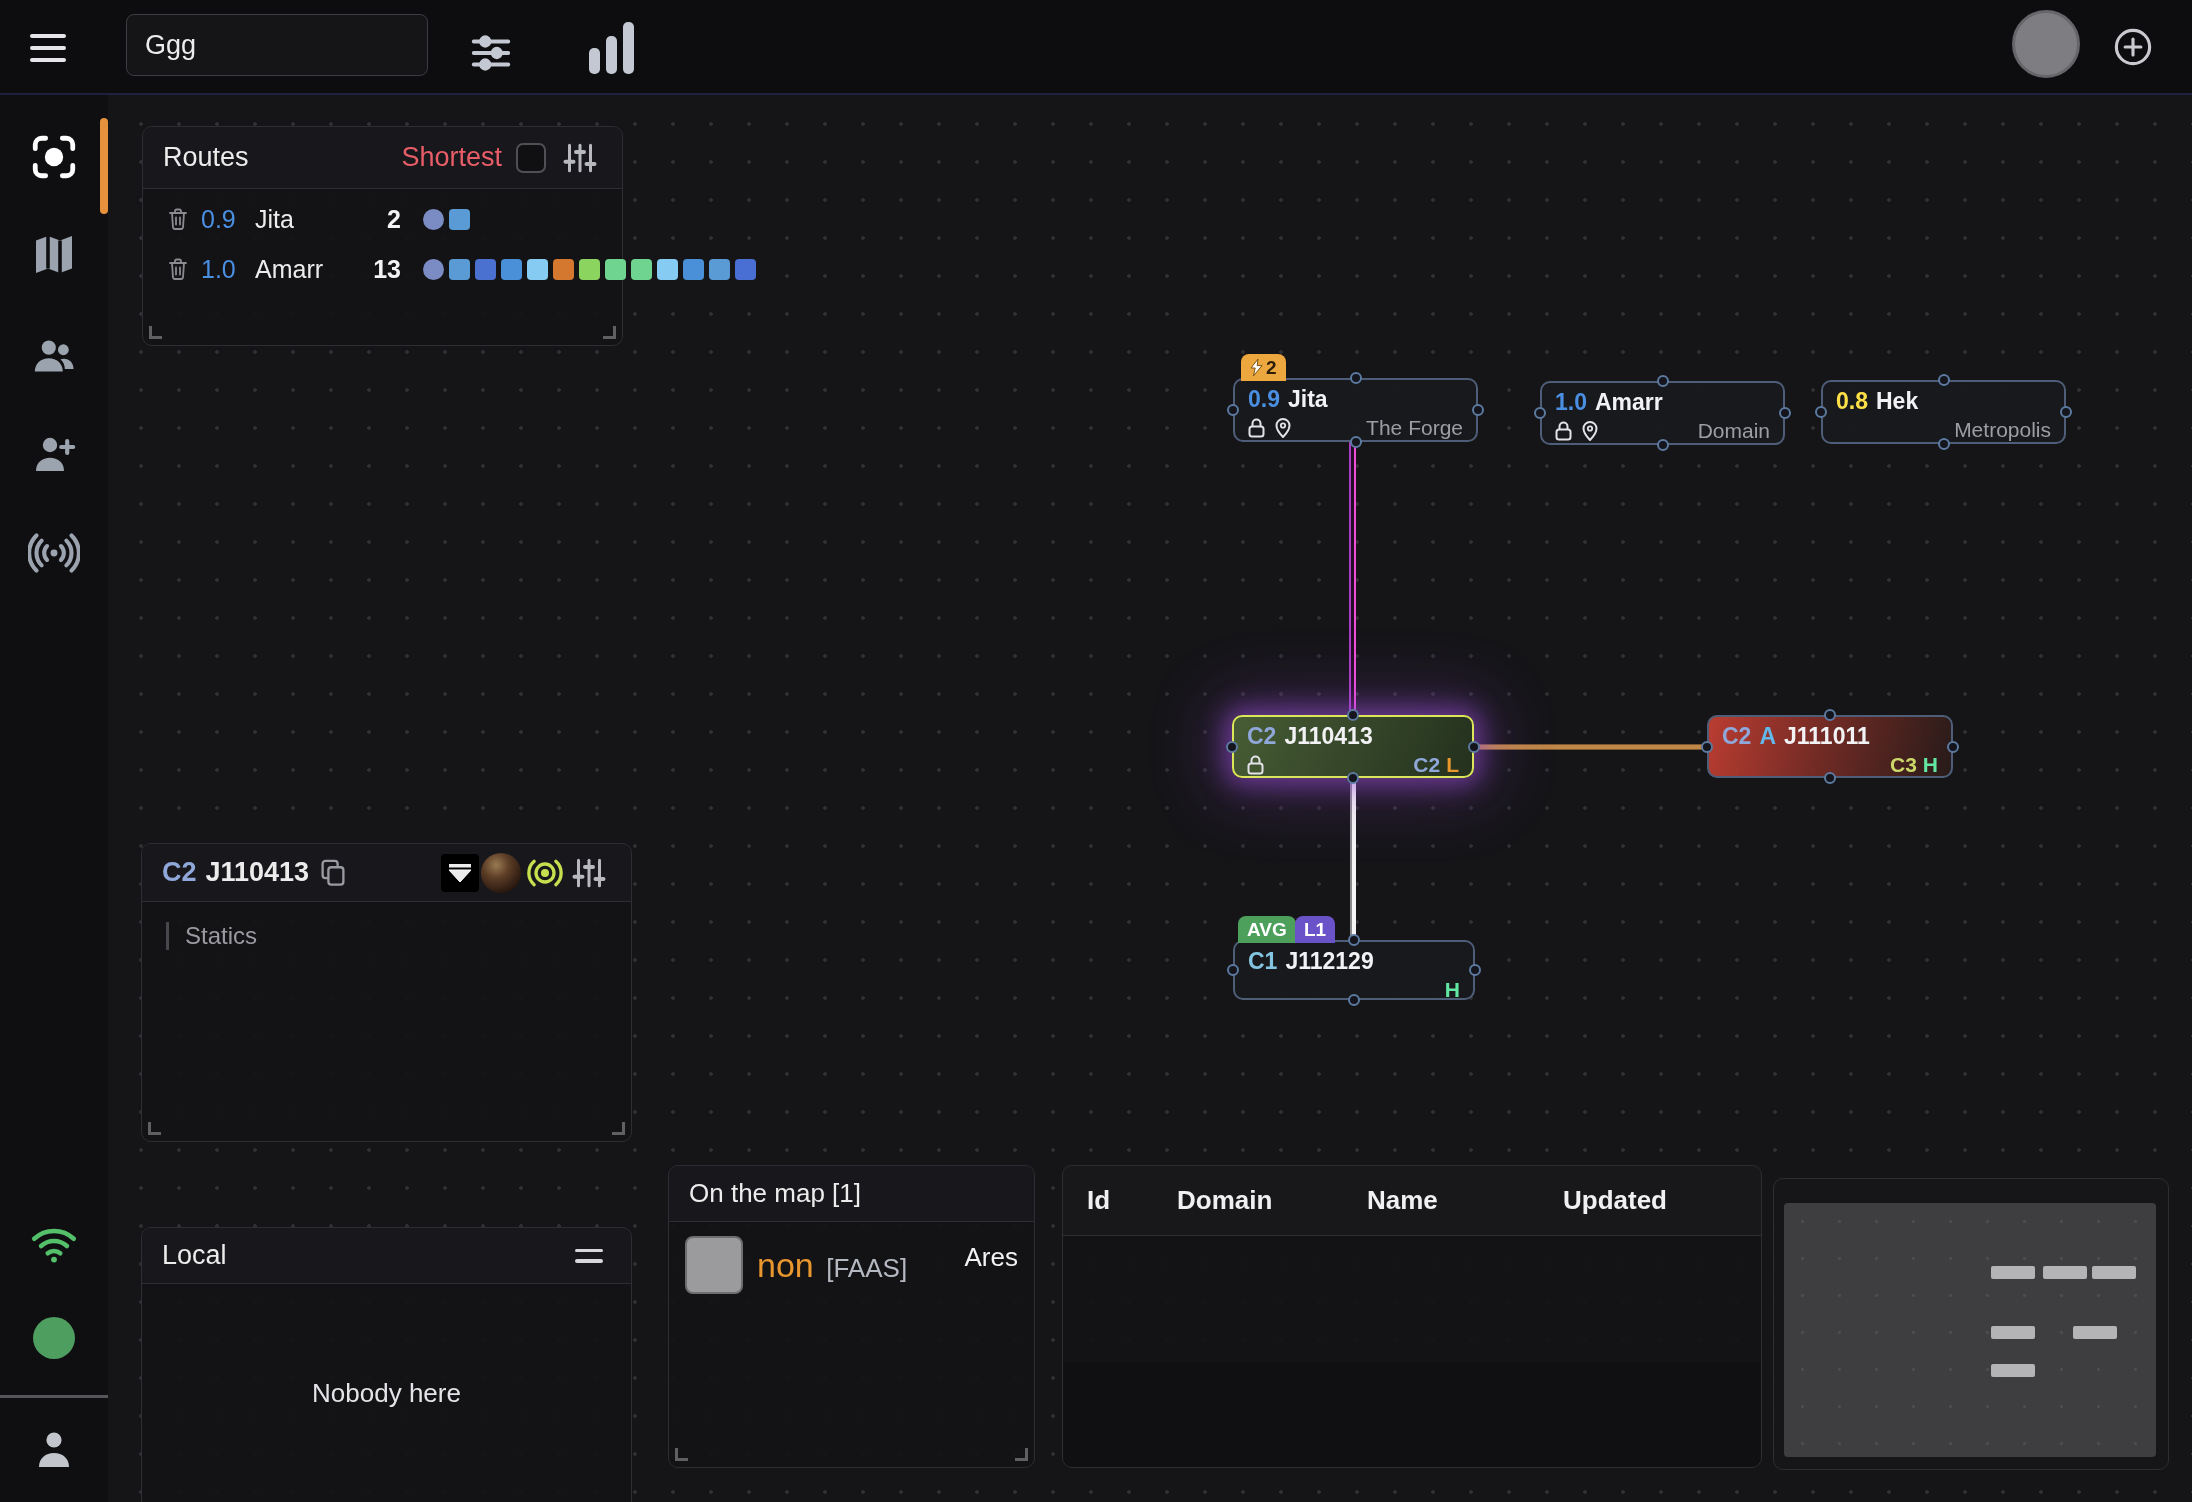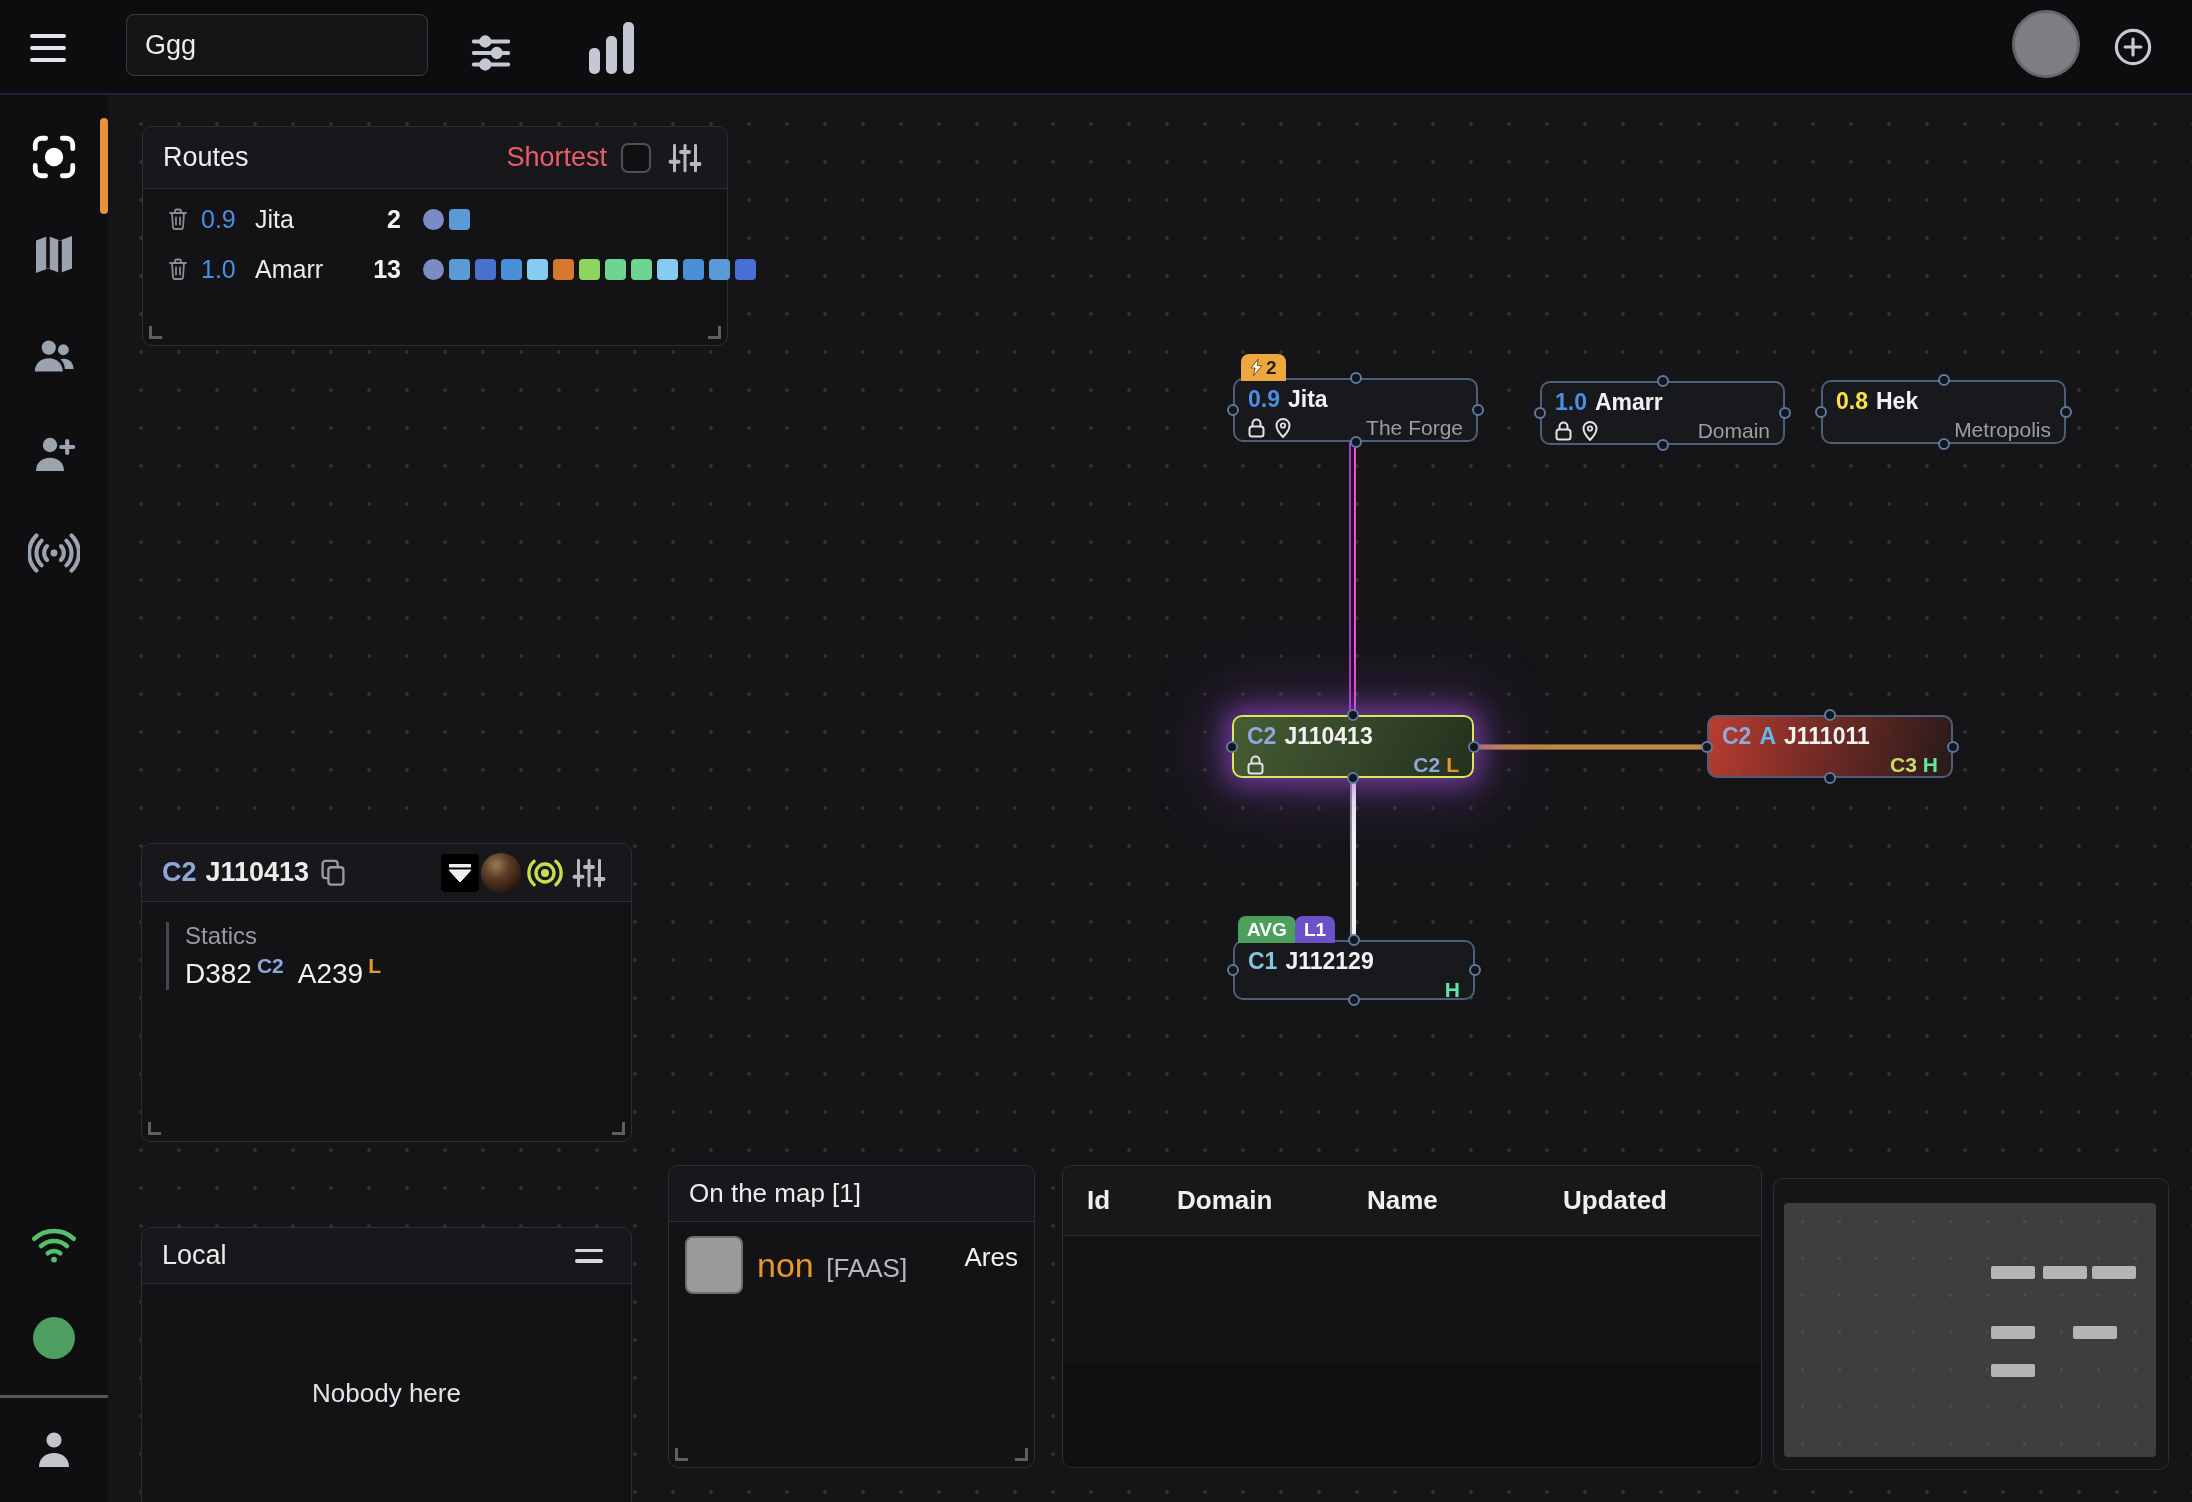--- a/index.html
+++ b/index.html
@@ -91,21 +91,21 @@
     border-radius:10px 10px 0 0;font-size:27px;}
   .panel-title{flex:0 0 auto;}
   .spacer{flex:1;}
   .icon-btn{display:flex;align-items:center;justify-content:center;width:44px;height:44px;
     color:#b8b8bf;cursor:pointer;}
   .rz{position:absolute;width:13px;height:13px;opacity:.55;}
   .rz-l{left:6px;bottom:6px;border-left:3px solid #a0a0a0;border-bottom:3px solid #a0a0a0;}
   .rz-r{right:6px;bottom:6px;border-right:3px solid #a0a0a0;border-bottom:3px solid #a0a0a0;}
 
   
-  .routes-panel{left:142px;top:126px;width:586px;height:220px;}
+  .routes-panel{left:142px;top:126px;width:481px;height:220px;}
   .routes-panel .panel-header{height:62px;}
   .shortest-label{color:var(--alert-red);font-size:27px;margin-right:14px;}
   .checkbox{width:30px;height:30px;border:2px solid #4f4f56;border-radius:7px;background:#101013;
     margin-right:12px;cursor:pointer;}
   .route-row{display:grid;grid-template-columns:26px 44px 96px 40px 1fr;align-items:center;
     gap:10px;padding:0 0 0 22px;height:40px;margin-top:10px;cursor:pointer;}
   .route-row:first-of-type{margin-top:16px;}
   .route-del{color:#8a8a90;display:flex;align-items:center;justify-content:center;cursor:pointer;}
   .route-sec{color:var(--accent-blue);font-size:25px;}
   .route-name{color:#ececec;font-size:25px;}
@@ -492,23 +492,20 @@
           <line x1="12" y1="3.5" x2="12" y2="20.5"></line>
           <line x1="19" y1="3.5" x2="19" y2="20.5"></line>
           <line x1="2.3" y1="14.5" x2="7.7" y2="14.5" stroke-width="2.6"></line>
           <line x1="9.3" y1="8" x2="14.7" y2="8" stroke-width="2.6"></line>
           <line x1="16.3" y1="16" x2="21.7" y2="16" stroke-width="2.6"></line>
         </svg>
     </span>
   </div>
   <div class="info-section">
     <div class="info-label">Statics</div>
-    <div class="info-value">
-      <span>D382</span><span class="sup cls-c2">C2</span><span class="statics-gap">A239</span><span class="sup sec-l">L</span>
-    </div>
   </div>
   <span class="rz rz-l"></span>
   <span class="rz rz-r"></span>
 </div>
 
 <div class="panel local-panel">
   <div class="panel-header">
     <span class="panel-title">Local</span>
     <span class="spacer"></span>
     <span class="icon-btn">

